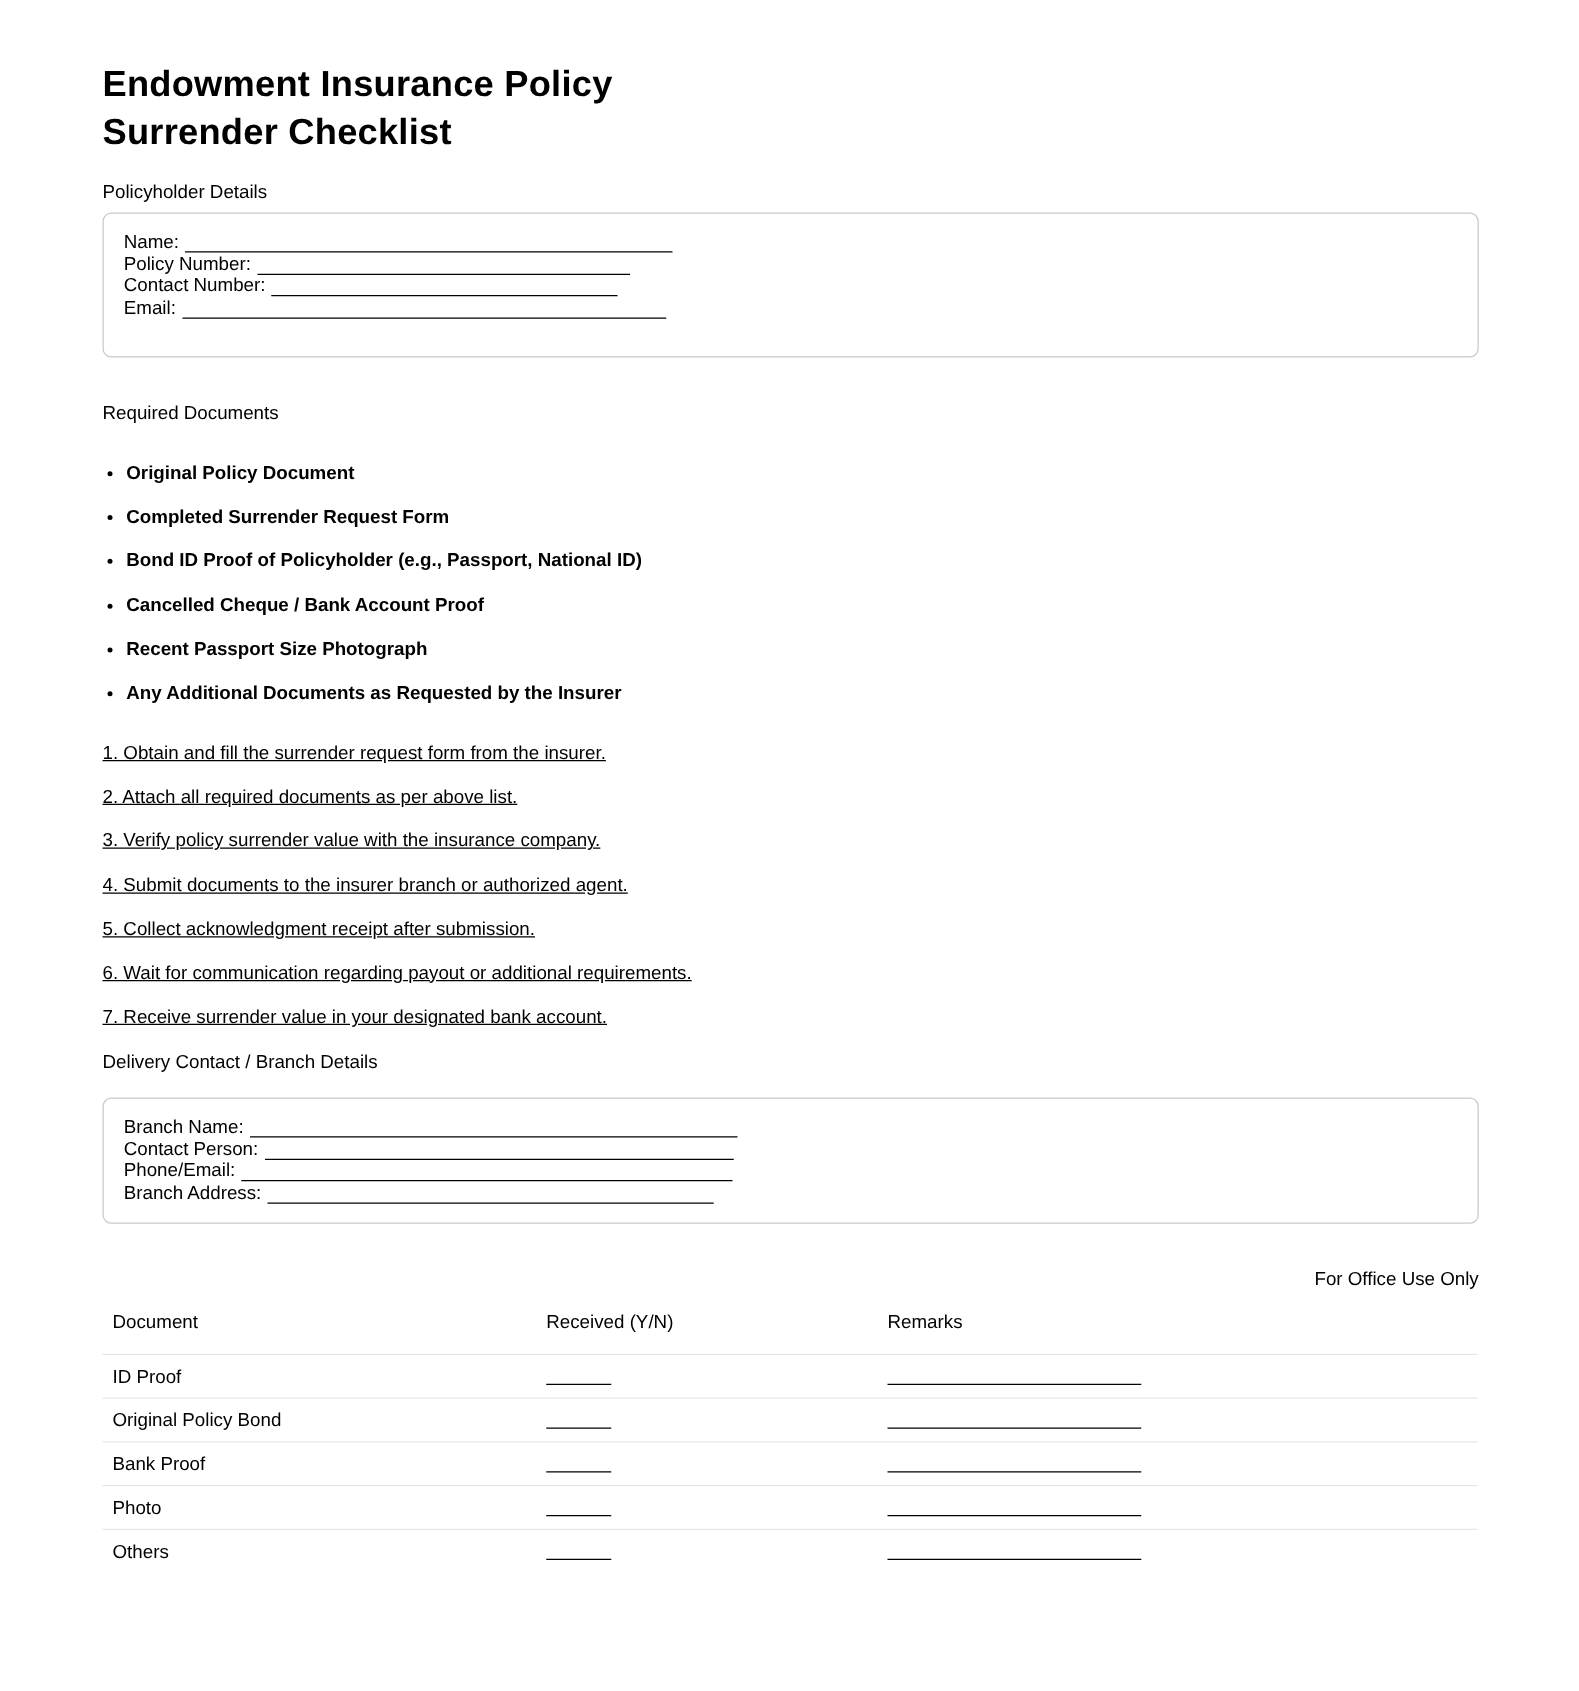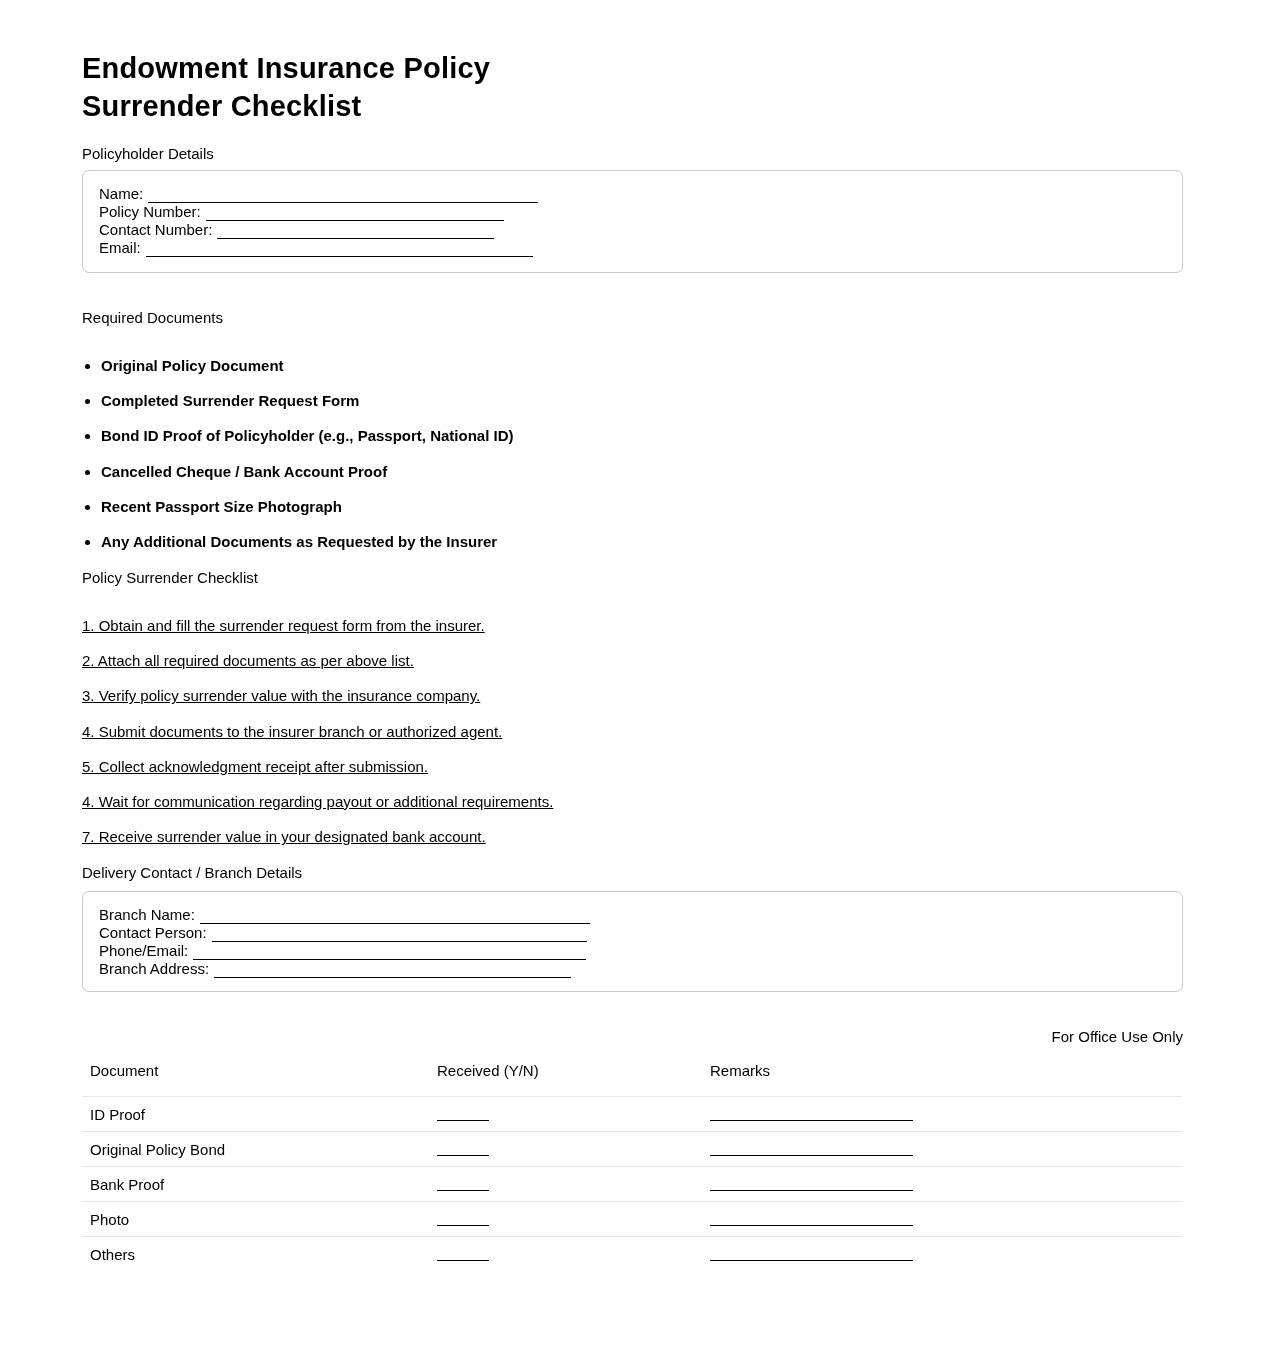--- a/index.html
+++ b/index.html
@@ -22,24 +22,24 @@
   }
   .ml-policyholder{margin-top:20px;}
   .ml-reqdocs{margin-top:36px;}
   .ml-checklist{margin-top:19px;}
   .ml-branch{margin-top:19px;}
   .ml-office{margin-top:36px;text-align:right;}
 
   .info-box{
     margin-top:8px;
     border:1px solid #c9c9c9;border-radius:7px;
-    height:103px;box-sizing:border-box;
+    height:116px;box-sizing:border-box;
     padding:14px 16px 0 16px;
   }
-  .info-box.branch{margin-top:10px;height:101px;}
+  .info-box.branch{margin-top:20px;height:101px;}
   .field-row{line-height:17.7px;white-space:nowrap;}
   .field-label{font-size:15px;}
   .fline{
     display:inline-block;height:0;margin-left:5px;
     border-bottom:1.5px solid #000;vertical-align:-4px;
   }
 
   ul.req-list{
     margin:31px 0 0 0;padding:0 0 0 19px;list-style:disc outside;
   }
@@ -89,28 +89,27 @@
   <p class="section-label ml-reqdocs">Required Documents</p>
   <ul class="req-list" id="required-docs-list">
       <li>Original Policy Document</li>
       <li>Completed Surrender Request Form</li>
       <li>Bond ID Proof of Policyholder (e.g., Passport, National ID)</li>
       <li>Cancelled Cheque / Bank Account Proof</li>
       <li>Recent Passport Size Photograph</li>
       <li>Any Additional Documents as Requested by the Insurer</li>
     </ul>
 
-  <p class="section-label ml-checklist">Policy Surrender Checklist</p>
   <div class="steps" id="checklist-steps">
       <p>1. Obtain and fill the surrender request form from the insurer.</p>
       <p>2. Attach all required documents as per above list.</p>
       <p>3. Verify policy surrender value with the insurance company.</p>
       <p>4. Submit documents to the insurer branch or authorized agent.</p>
       <p>5. Collect acknowledgment receipt after submission.</p>
-      <p>4. Wait for communication regarding payout or additional requirements.</p>
+      <p>6. Wait for communication regarding payout or additional requirements.</p>
       <p>7. Receive surrender value in your designated bank account.</p>
     </div>
 
   <p class="section-label ml-branch">Delivery Contact / Branch Details</p>
   <div class="info-box branch" id="branch-box">
       <div class="field-row"><span class="field-label">Branch Name:</span><span class="fline" style="width: 390px;"></span></div>
       <div class="field-row"><span class="field-label">Contact Person:</span><span class="fline" style="width: 375px;"></span></div>
       <div class="field-row"><span class="field-label">Phone/Email:</span><span class="fline" style="width: 393px;"></span></div>
       <div class="field-row"><span class="field-label">Branch Address:</span><span class="fline" style="width: 357px;"></span></div>
     </div>

